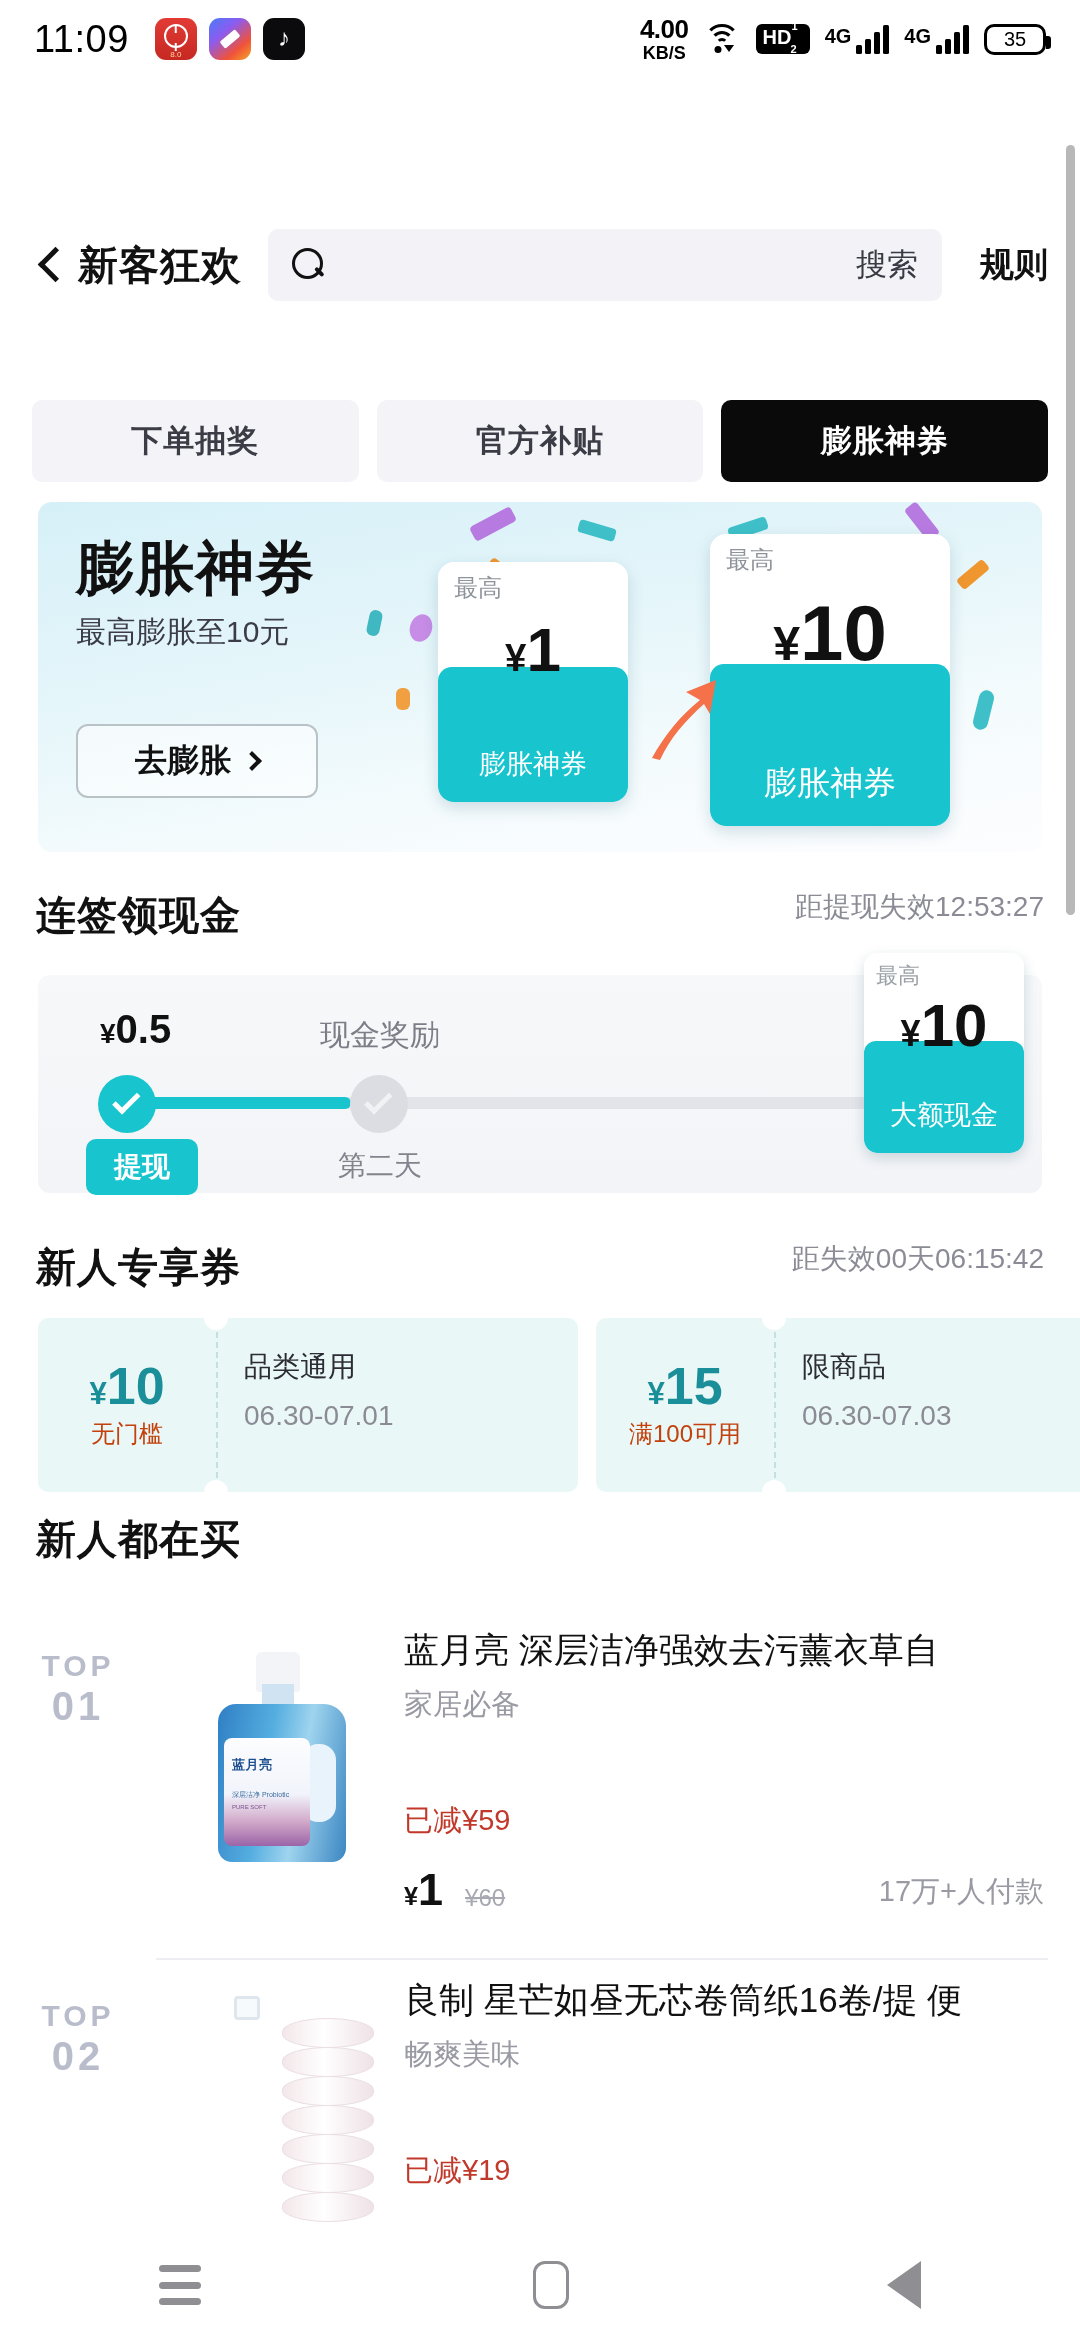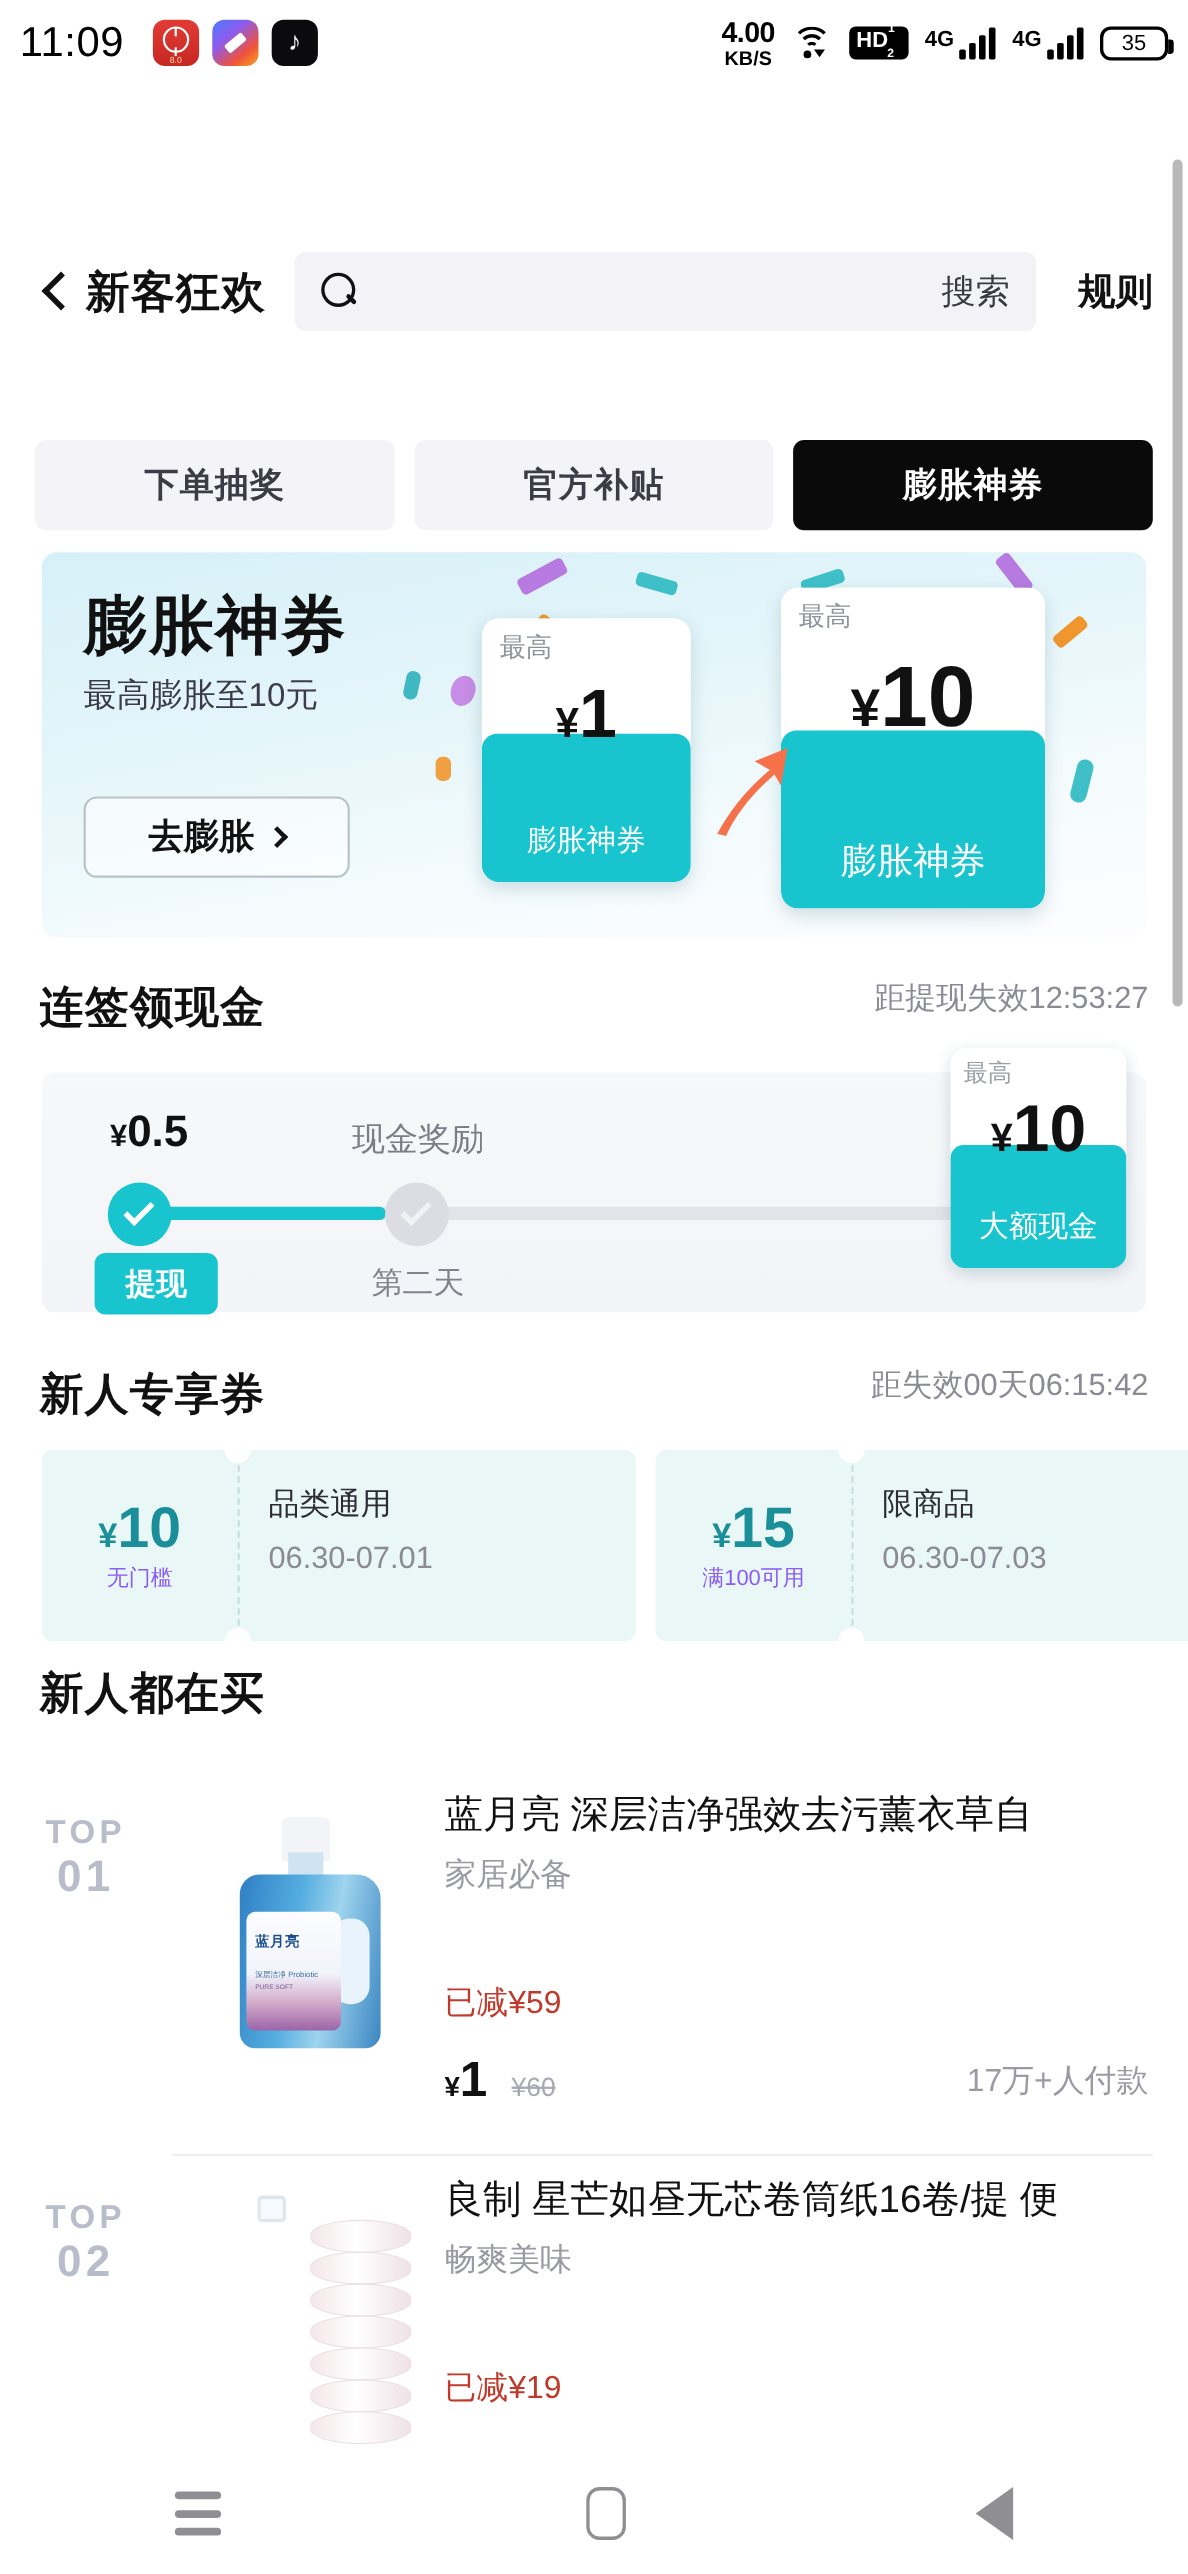--- a/index.html
+++ b/index.html
@@ -7,21 +7,21 @@
     width: 1080px; height: 2340px;
     font-family: "Liberation Sans", "DejaVu Sans", sans-serif;
     background: #ffffff; color: #1a1a1a;
     overflow: hidden;
   }
   #screen { position: relative; width: 1080px; height: 2340px; background: #fff; }
 
   
   .statusbar {
     position: absolute; top: 0; left: 0; width: 1080px; height: 78px;
-    display: flex; align-items: center; padding: 0 18px;
+    display: flex; align-items: center; padding: 0 34px;
   }
   .sb-clock { font-size: 38px; font-weight: 400; letter-spacing: .5px; color: #000; }
   .sb-apps { display: flex; align-items: center; gap: 12px; margin-left: 26px; }
   .appicon { width: 42px; height: 42px; border-radius: 11px; position: relative; overflow: hidden; }
   .app-red { background: linear-gradient(#e23b35,#c62822); }
   .app-red::after{
     content:""; position:absolute; left:50%; top:42%; transform:translate(-50%,-50%);
     width:20px;height:20px;border:2.5px solid #fff;border-radius:50%;
   }
   .app-red .bar1{position:absolute;left:50%;top:16%;transform:translateX(-50%);width:2.5px;height:8px;background:#fff;}
@@ -154,21 +154,21 @@
   .big-cash .bc-lbl { position:absolute; left:0; right:0; bottom:20px; text-align:center; font-size:27px; color:#fff; z-index:3; }
 
   
   .coupon-row { position:absolute; left:38px; top:1318px; width:1042px; height:174px; display:flex; gap:18px; overflow:hidden; }
   .coupon {
     flex:0 0 auto; height:174px; background:#eaf7f7; border-radius:10px; display:flex; align-items:stretch; position:relative;
   }
   .coupon .left { width:178px; display:flex; flex-direction:column; align-items:center; justify-content:center; gap:6px; }
   .coupon .amount { font-size:52px; font-weight:800; color:#1a8f99; line-height:1; }
   .coupon .amount .yen { font-size:.6em; }
-  .coupon .cond { font-size:20px; color:#8b5cf6; }
+  .coupon .cond { font-size:24px; color:#c2410c; }
   .coupon .divider { width:0; border-left:2px dashed #c6dfe0; margin:14px 0; }
   .coupon .right { padding:30px 26px 0 26px; display:flex; flex-direction:column; gap:14px; }
   .coupon .scope { font-size:28px; color:#2c2c34; }
   .coupon .date { font-size:28px; color:#8b8b95; }
   .notch { position:absolute; left:178px; width:24px; height:24px; border-radius:50%; background:#ffffff; transform:translateX(-50%); }
   .notch.t { top:-12px; } .notch.b { bottom:-12px; }
   .coupon.wide { width:540px; }
 
   
   .product { position:absolute; left:0; width:1080px; display:flex; }

